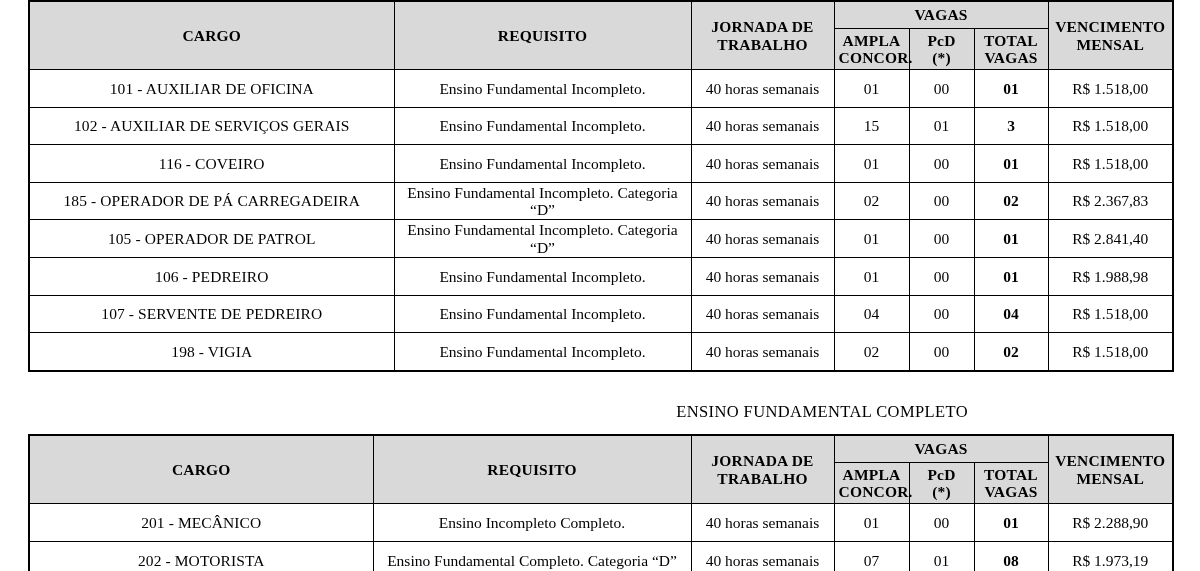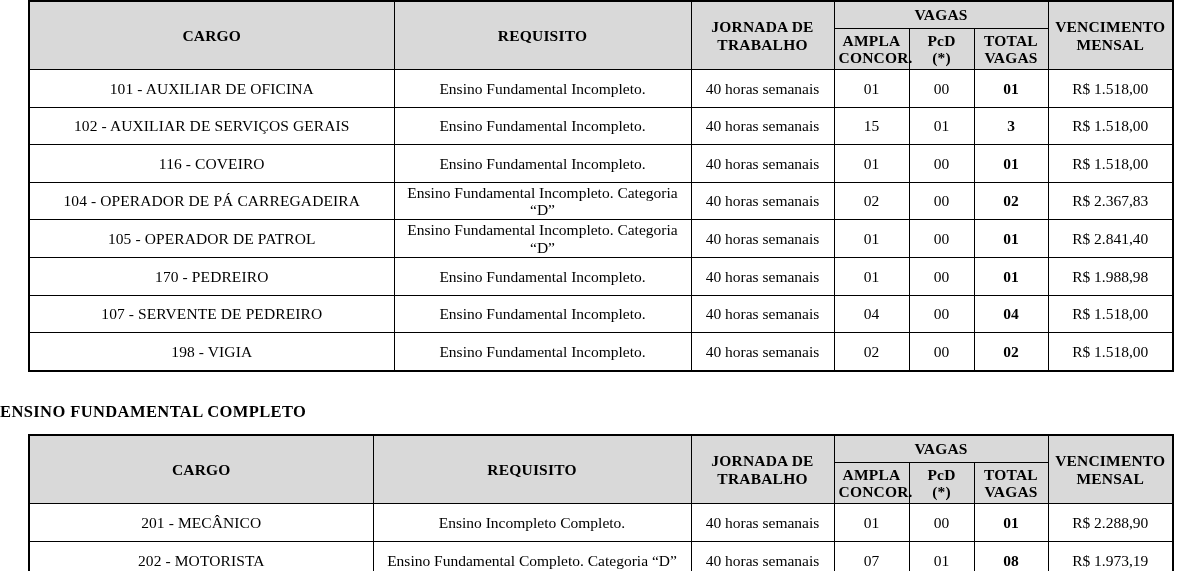--- a/index.html
+++ b/index.html
@@ -87,22 +87,22 @@
   #table-two col.c-ampla   { width: 75px; }
   #table-two col.c-pcd     { width: 65px; }
   #table-two col.c-total   { width: 74px; }
   #table-two col.c-venc    { width: 125px; }
 
   .section-title {
     position: absolute;
     left: 0;
     top: 402px;
     width: 968px;
-    text-align: left;
-    font-weight: bold;
+    text-align: right;
+    font-weight: normal;
     font-size: 16.5px;
     letter-spacing: 0.4px;
   }
 </style>
 </head>
 <body>
 
 <div class="page">
 
   <div class="tbl-wrap" id="table-one-wrap">
@@ -167,39 +167,39 @@
           <tr>
             <td class="cargo">116 - COVEIRO</td>
             <td>Ensino Fundamental Incompleto.</td>
             <td>40 horas semanais</td>
             <td>01</td>
             <td>00</td>
             <td class="total">01</td>
             <td>R$ 1.518,00</td>
           </tr>
           <tr>
-            <td class="cargo">104 - OPERADOR DE PÁ CARREGADEIRA</td>
+            <td class="cargo">185 - OPERADOR DE PÁ CARREGADEIRA</td>
             <td class="req-two-line"><span>Ensino Fundamental Incompleto. Categoria</span><br><span>“D”</span></td>
             <td>40 horas semanais</td>
             <td>02</td>
             <td>00</td>
             <td class="total">02</td>
             <td>R$ 2.367,83</td>
           </tr>
           <tr>
             <td class="cargo">105 - OPERADOR DE PATROL</td>
             <td class="req-two-line"><span>Ensino Fundamental Incompleto. Categoria</span><br><span>“D”</span></td>
             <td>40 horas semanais</td>
             <td>01</td>
             <td>00</td>
             <td class="total">01</td>
             <td>R$ 2.841,40</td>
           </tr>
           <tr>
-            <td class="cargo">170 - PEDREIRO</td>
+            <td class="cargo">106 - PEDREIRO</td>
             <td>Ensino Fundamental Incompleto.</td>
             <td>40 horas semanais</td>
             <td>01</td>
             <td>00</td>
             <td class="total">01</td>
             <td>R$ 1.988,98</td>
           </tr>
           <tr>
             <td class="cargo">107 - SERVENTE DE PEDREIRO</td>
             <td>Ensino Fundamental Incompleto.</td>

